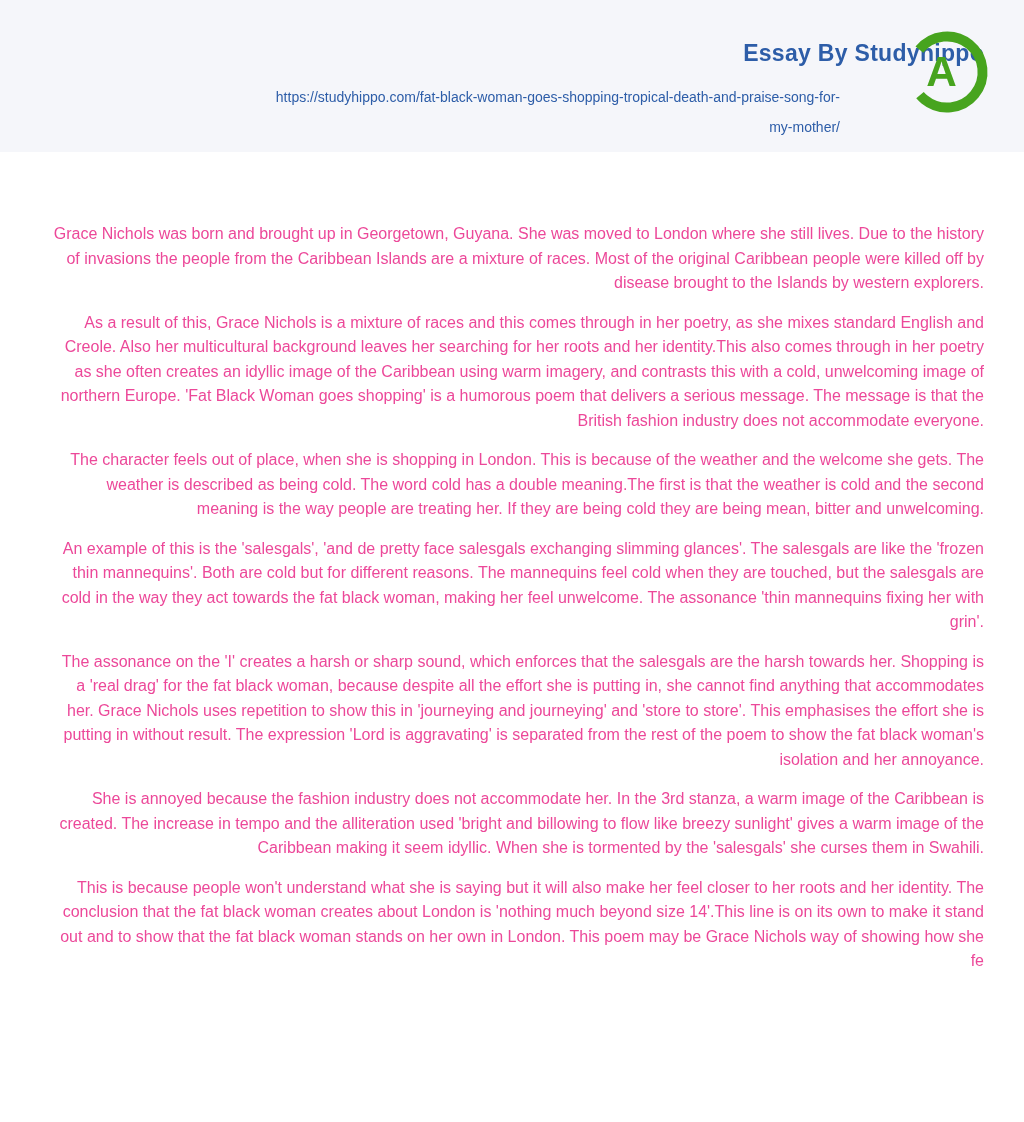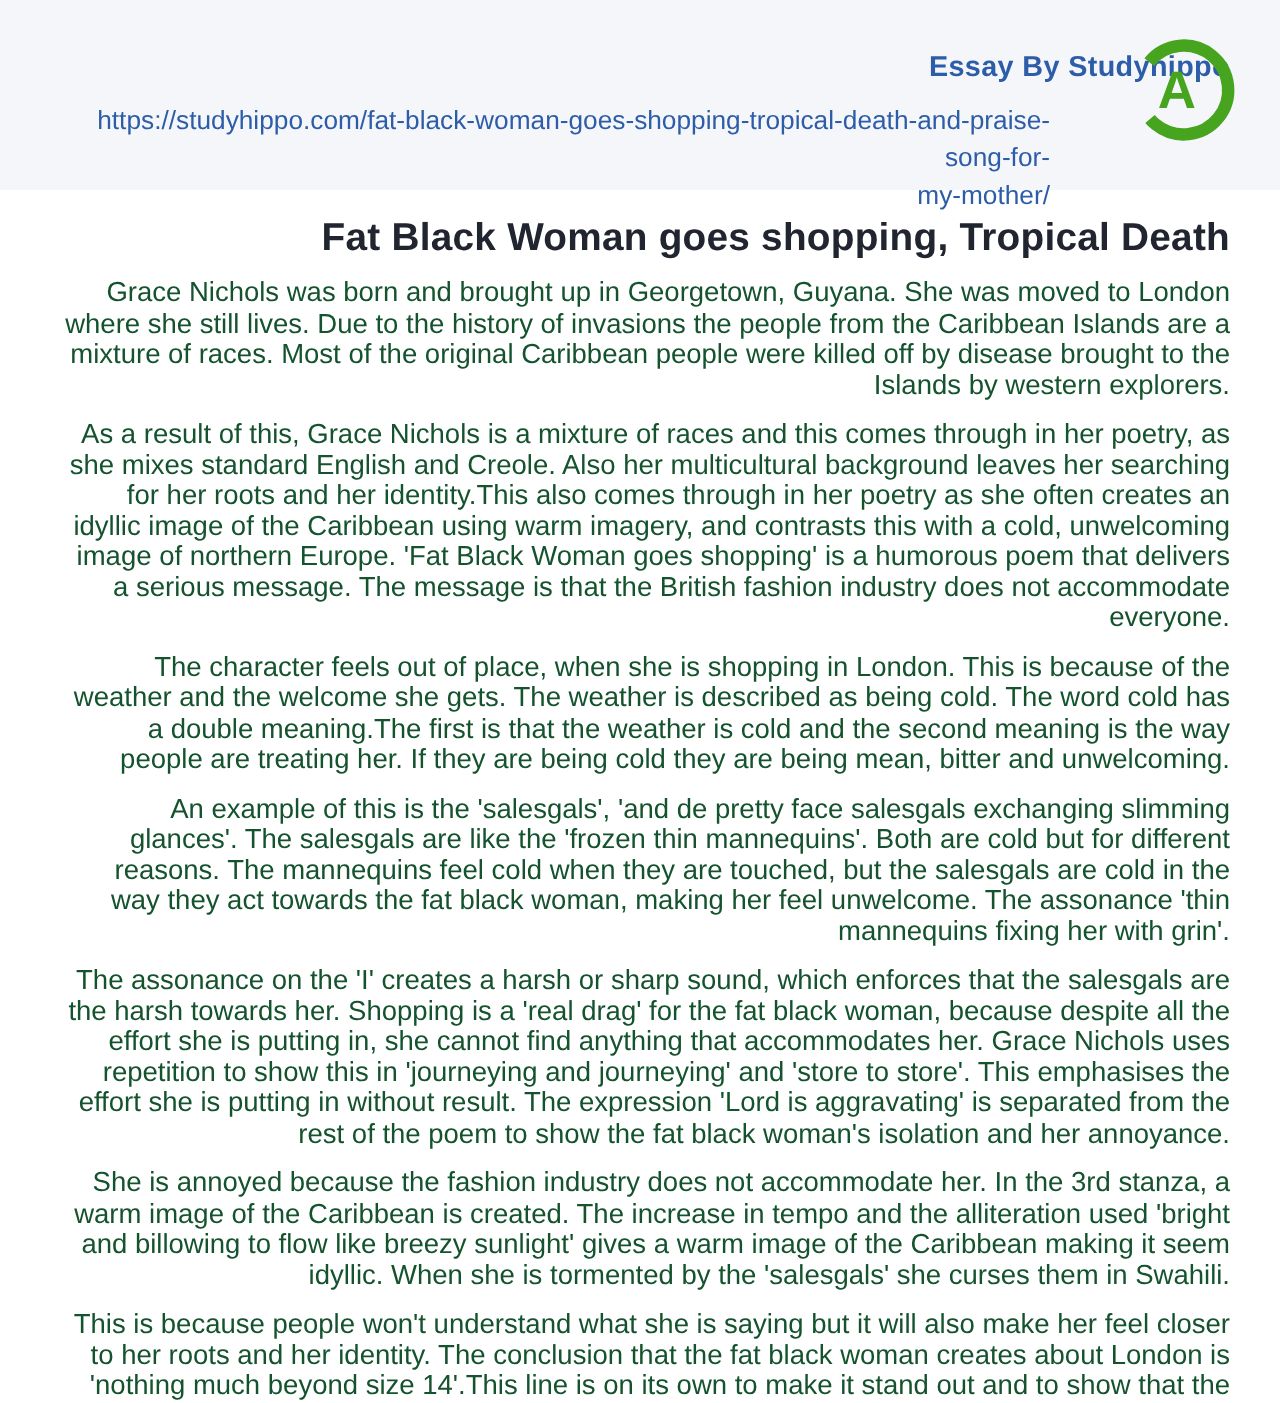--- a/index.html
+++ b/index.html
@@ -6,52 +6,52 @@
   html,body { width:1024px; height:1122px; background:#ffffff;
               font-family:"Liberation Sans", sans-serif; }
 
   .page { width:1024px; height:1122px; background:#ffffff; overflow:hidden;text-align:right; }
 
   
   .header { position:relative; width:100%; height:152px; background:#f5f6fa;
             padding:40px 40px 0 40px; }
   .byline { font-size:23px; font-weight:700; color:#2d5da8; letter-spacing:0.3px; }
   .source-url { display:block; margin-top:15px; max-width:800px;
-                font-size:21px; line-height:30px; color:#2d5da8;
+                font-size:14px; line-height:30px; color:#2d5da8;
                 text-decoration:none; font-weight:400; }
   .logo { position:absolute; top:27px; right:32px; width:90px; height:90px; }
 
   
   .article { padding:20px 40px 0 40px; }
   .article-title { max-width:945px; font-size:31px; line-height:36px;
                    font-weight:700; color:#21252f; letter-spacing:0.2px;
                    margin-bottom:14px; }
-  .paragraphs p { max-width:948px; font-size:22px; line-height:24.5px;
-                  color:#14532d; margin-bottom:15px;margin-left:11px; }
+  .paragraphs p { max-width:948px; font-size:16px; line-height:24.5px;
+                  color:#ec4899; margin-bottom:15px;margin-left:11px; }
 </style>
 </head>
 <body>
 
 <div class="page">
 
   <div class="header">
     <div class="byline">Essay By Studyhippo</div>
 
     <a class="source-url" href="#"><span>https://studyhippo.com/fat-black-woman-goes-shopping-tropical-death-and-praise-song-for-</span><br><span>my-mother/</span></a>
 
     <div class="logo">
       <svg width="90" height="90" viewBox="0 0 100 100">
         <circle cx="50" cy="50" r="39.5" fill="none" stroke="#47a41e" stroke-width="11" stroke-dasharray="193 55" stroke-linecap="butt" transform="rotate(-141 50 50)"></circle>
         <text x="27" y="66" font-family="Liberation Sans, sans-serif" font-size="47" font-weight="700" fill="#47a41e">A</text>
       </svg>
     </div>
   </div>
 
   <div class="article">
-    <h1 class="article-title"><span>Fat Black Woman goes shopping, Tropical Death</span><br></h1>
+    <h1 class="article-title"><br></h1>
 
     <div class="paragraphs">
         <p>Grace Nichols was born and brought up in Georgetown, Guyana. She was moved to London where she still lives. Due to the history of invasions the people from the Caribbean Islands are a mixture of races. Most of the original Caribbean people were killed off by disease brought to the Islands by western explorers.</p>
         <p>As a result of this, Grace Nichols is a mixture of races and this comes through in her poetry, as she mixes standard English and Creole. Also her multicultural background leaves her searching for her roots and her identity.This also comes through in her poetry as she often creates an idyllic image of the Caribbean using warm imagery, and contrasts this with a cold, unwelcoming image of northern Europe. 'Fat Black Woman goes shopping' is a humorous poem that delivers a serious message. The message is that the British fashion industry does not accommodate everyone.</p>
         <p>The character feels out of place, when she is shopping in London. This is because of the weather and the welcome she gets. The weather is described as being cold. The word cold has a double meaning.The first is that the weather is cold and the second meaning is the way people are treating her. If they are being cold they are being mean, bitter and unwelcoming.</p>
         <p>An example of this is the 'salesgals', 'and de pretty face salesgals exchanging slimming glances'. The salesgals are like the 'frozen thin mannequins'. Both are cold but for different reasons. The mannequins feel cold when they are touched, but the salesgals are cold in the way they act towards the fat black woman, making her feel unwelcome. The assonance 'thin mannequins fixing her with grin'.</p>
         <p>The assonance on the 'I' creates a harsh or sharp sound, which enforces that the salesgals are the harsh towards her. Shopping is a 'real drag' for the fat black woman, because despite all the effort she is putting in, she cannot find anything that accommodates her. Grace Nichols uses repetition to show this in 'journeying and journeying' and 'store to store'. This emphasises the effort she is putting in without result. The expression 'Lord is aggravating' is separated from the rest of the poem to show the fat black woman's isolation and her annoyance.</p>
         <p>She is annoyed because the fashion industry does not accommodate her. In the 3rd stanza, a warm image of the Caribbean is created. The increase in tempo and the alliteration used 'bright and billowing to flow like breezy sunlight' gives a warm image of the Caribbean making it seem idyllic. When she is tormented by the 'salesgals' she curses them in Swahili.</p>
         <p>This is because people won't understand what she is saying but it will also make her feel closer to her roots and her identity. The conclusion that the fat black woman creates about London is 'nothing much beyond size 14'.This line is on its own to make it stand out and to show that the fat black woman stands on her own in London. This poem may be Grace Nichols way of showing how she fe</p>
       </div>

